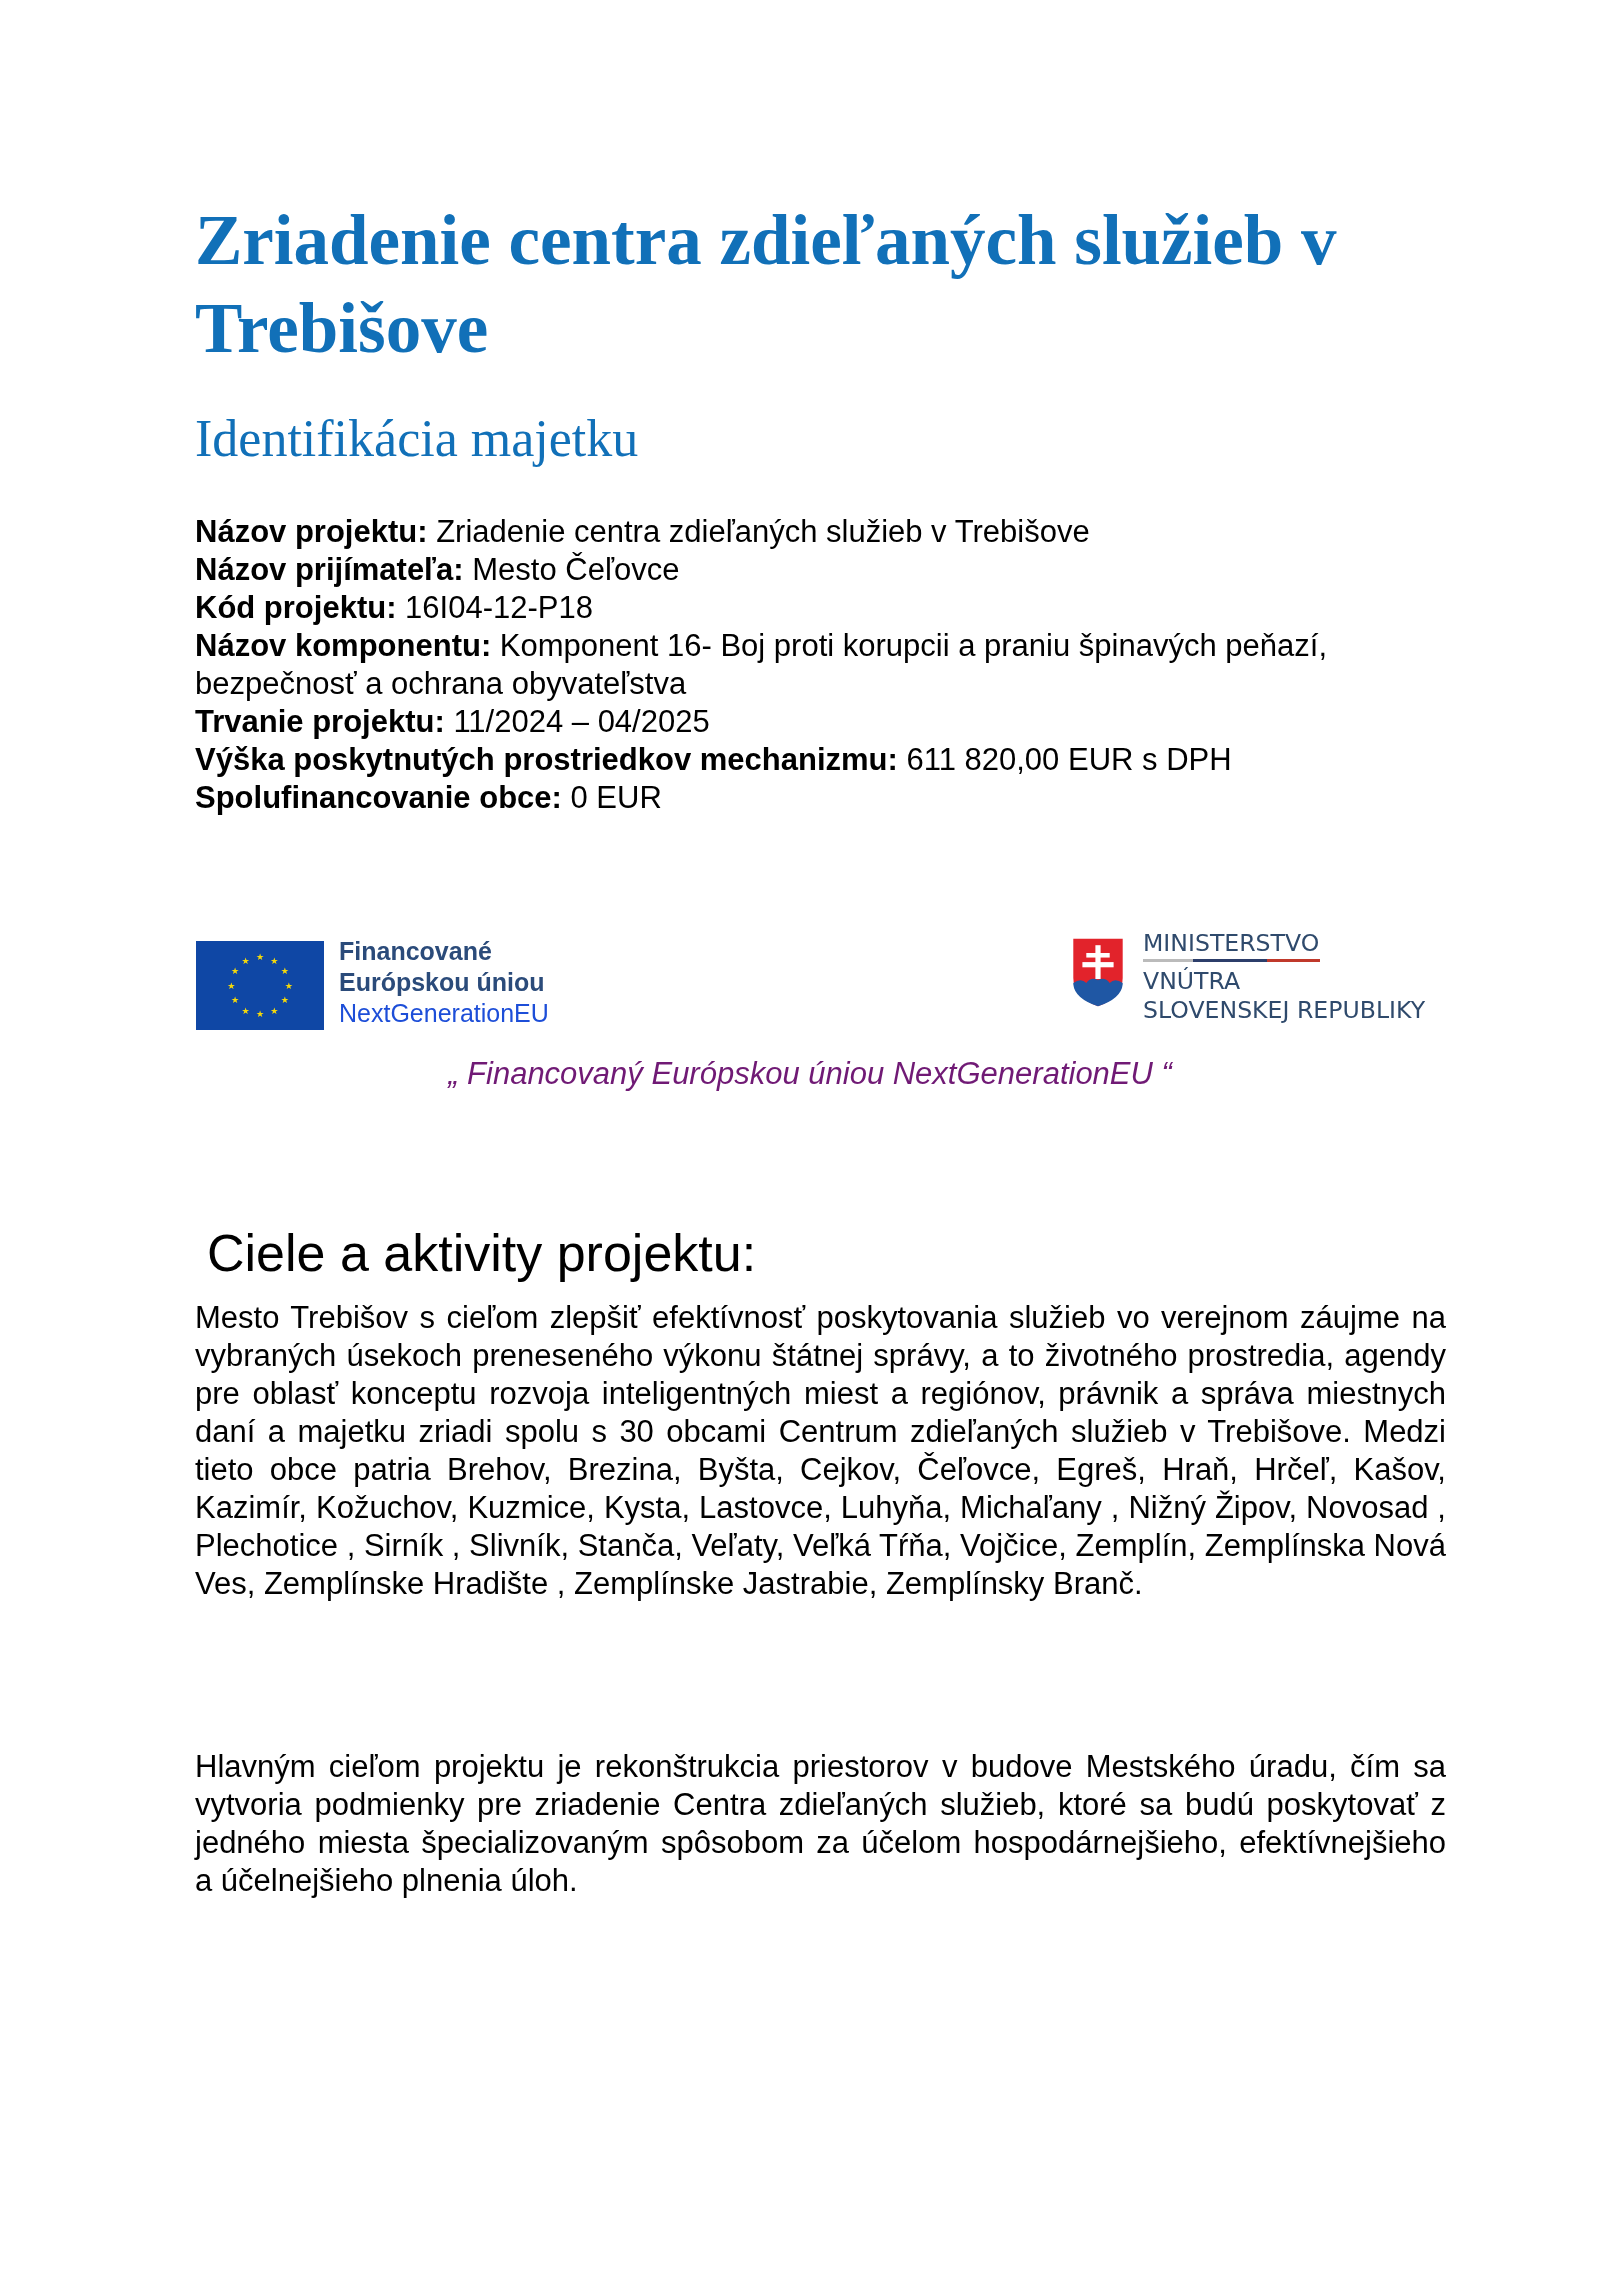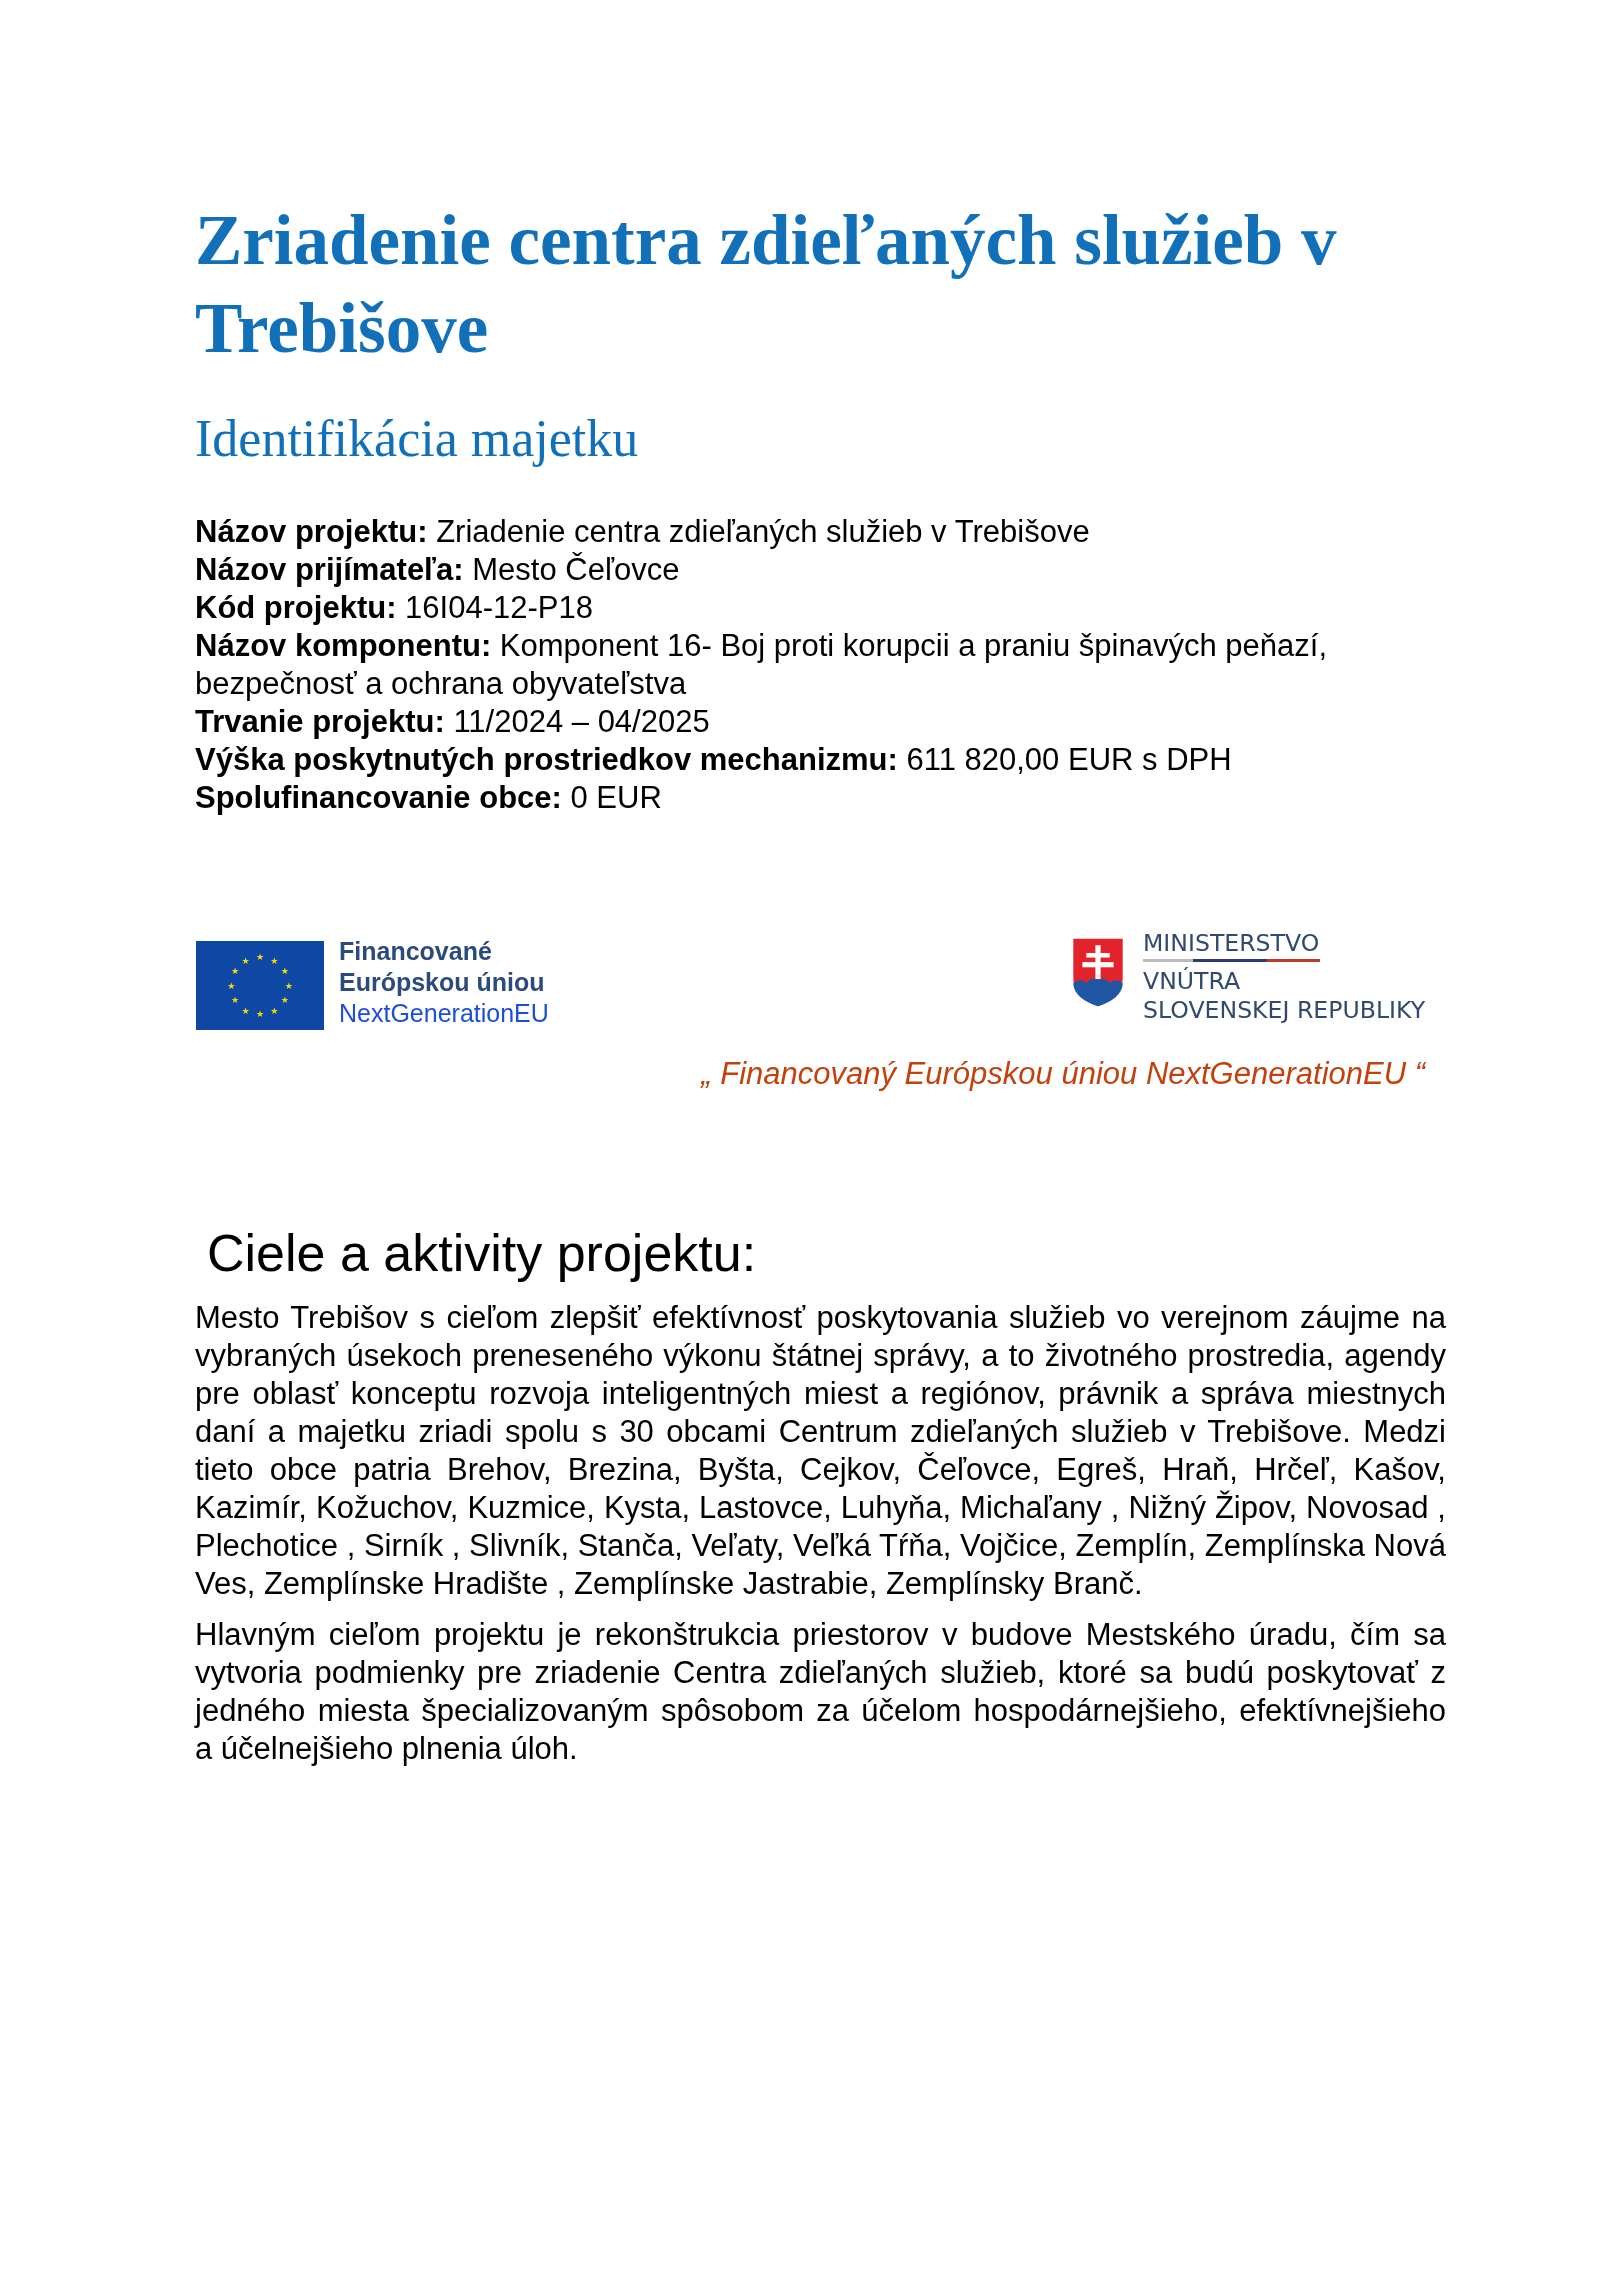--- a/index.html
+++ b/index.html
@@ -28,28 +28,28 @@
     .plan-logo { position: absolute; left: 407px; top: 42px; height: 63px;
       font-family: "DejaVu Sans", sans-serif; font-weight: bold; font-size: 43px; line-height: 63px; color: #26255e; letter-spacing: 2px; white-space: nowrap; }
     .plan-logo .br { display: inline-block; width: 10.5px; height: 55px; border: 3.9px solid #26255e; vertical-align: middle; margin: 0 5.2px; }
     .plan-logo .br.left { border-right: none; border-bottom: none; height: 46px; margin-top: -7.9px; }
     .plan-logo .br.right { border-left: none; border-top: none; height: 46px; margin-top: 7.9px; }
     .mv-logo { position: absolute; left: 877px; top: 0; width: 366px; height: 105px; }
     .mv-shield { position: absolute; left: 0; top: 7.9px; width: 52px; height: 71px; }
     .mv-text { position: absolute; left: 71px; top: 0; font-family: "DejaVu Sans", sans-serif; font-size: 23.6px; line-height: 29px; color: #2f4a6c; }
     .mv-text span { display: block; }
     .mv-rule { height: 2.6px; width: 177px; margin: 1.3px 0 5.2px 0; background: linear-gradient(90deg, #bbb 0%, #bbb 28%, #2c3e6a 28%, #2c3e6a 70%, #c0392b 70%, #c0392b 100%); }
-    .caption { position: absolute; left: 0; top: 1055px; width: 1230px; text-align: right;
-      font-family: "Liberation Sans", sans-serif; font-style: italic; font-size: 31px; line-height: 38px; color: #c2410c; }
+    .caption { position: absolute; left: 0; top: 1055px; width: 1230px; text-align: center;
+      font-family: "Liberation Sans", sans-serif; font-style: italic; font-size: 31px; line-height: 38px; color: #701a75; }
     .h2 { position: absolute; left: 0; top: 1210px;
       font-family: "Liberation Sans", sans-serif; font-size: 52px; line-height: 63px; color: #000; margin: 12px; font-weight: normal; }
     .para { position: absolute; left: 0; width: 1251px; text-align: justify;
       font-family: "Liberation Sans", sans-serif; font-size: 31px; line-height: 38px; color: #000; margin: 0; }
     .p1 { top: 1299px; }
-    .p2 { top: 1616px; }
+    .p2 { top: 1748px; }
   </style>
 </head>
 <body>
 
 <div class="page">
 
   <h1 class="title">Zriadenie centra zdieľaných služieb v Trebišove</h1>
 
   <h2 class="subtitle">Identifikácia majetku</h2>
 

